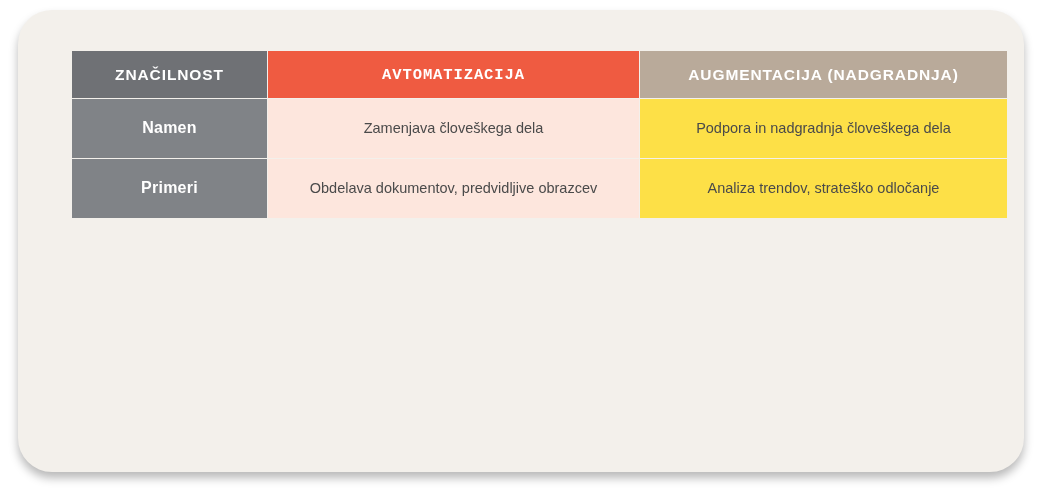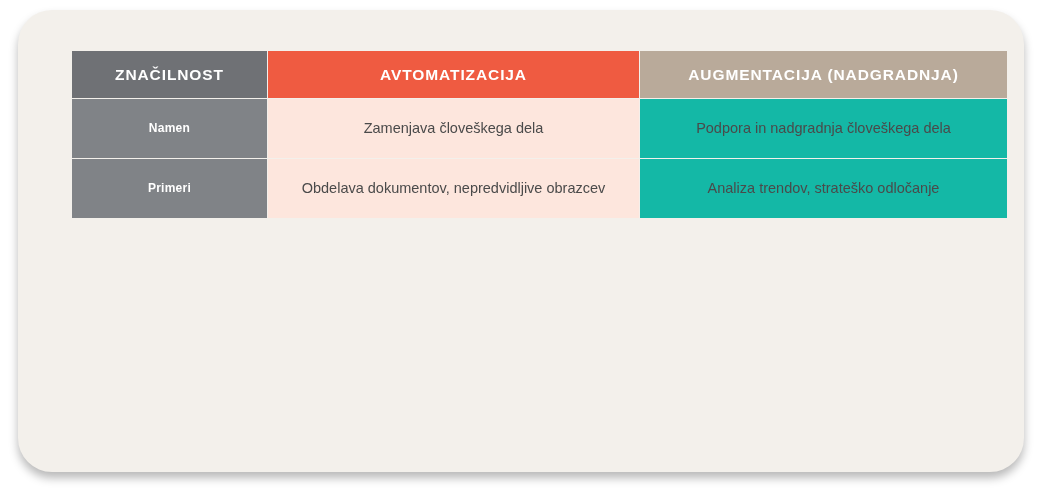--- a/index.html
+++ b/index.html
@@ -50,45 +50,45 @@
     font-size: 15.5px;
     font-weight: bold;
     letter-spacing: 0.9px;
     color: #ffffff;
     text-align: center;
     border: 1px solid #f3f0eb;
     padding: 4px 4px;
     box-sizing: border-box;
   }
   th.h-feature { background: #6f7175; }
-  th.h-auto    { background: #ef5b41; }
+  th.h-auto    { background: #ef5b41; font-family: Liberation Mono, monospace; }
   th.h-aug     { background: #b9aa9a; }
 
   table.comparison td {
     border: 1px solid #f3f0eb;
     text-align: center;
     vertical-align: middle;
     padding: 10px 14px;
     box-sizing: border-box;
     line-height: 1.42;
   }
   td.row-label {
     background: #808387;
     color: #ffffff;
-    font-size: 12px;
+    font-size: 16px;
     font-weight: bold;
     letter-spacing: 0.25px;
   }
   td.col-auto {
     background: #fde6dd;
     color: #4a4a4a;
     font-size: 14.5px;
   }
   td.col-aug {
-    background: #14b8a6;
+    background: #fde047;
     color: #4a4a4a;
     font-size: 14.5px;
   }
   tr.r0 td { height: 60px; }
   tr.r1 td { height: 60px; }
   tr.r2 td { height: 60px; }
   tr.r3 td { height: 60px; }
   tr.r4 td { height: 60px; }
   tr.r5 td { height: 60px; }
   .cell-line { display: block; }
@@ -113,20 +113,20 @@
           </tr>
         </thead>
         <tbody>
           <tr class="r0">
             <td class="row-label">Namen</td>
             <td class="col-auto">Zamenjava človeškega dela</td>
             <td class="col-aug">Podpora in nadgradnja človeškega dela</td>
           </tr>
           <tr class="r3">
             <td class="row-label">Primeri</td>
-            <td class="col-auto">Obdelava dokumentov, nepredvidljive obrazcev</td>
+            <td class="col-auto">Obdelava dokumentov, predvidljive obrazcev</td>
             <td class="col-aug">Analiza trendov, strateško odločanje</td>
           </tr>
         </tbody>
       </table>
     </div>
   </div>
 </div>
 
 </body></html>

